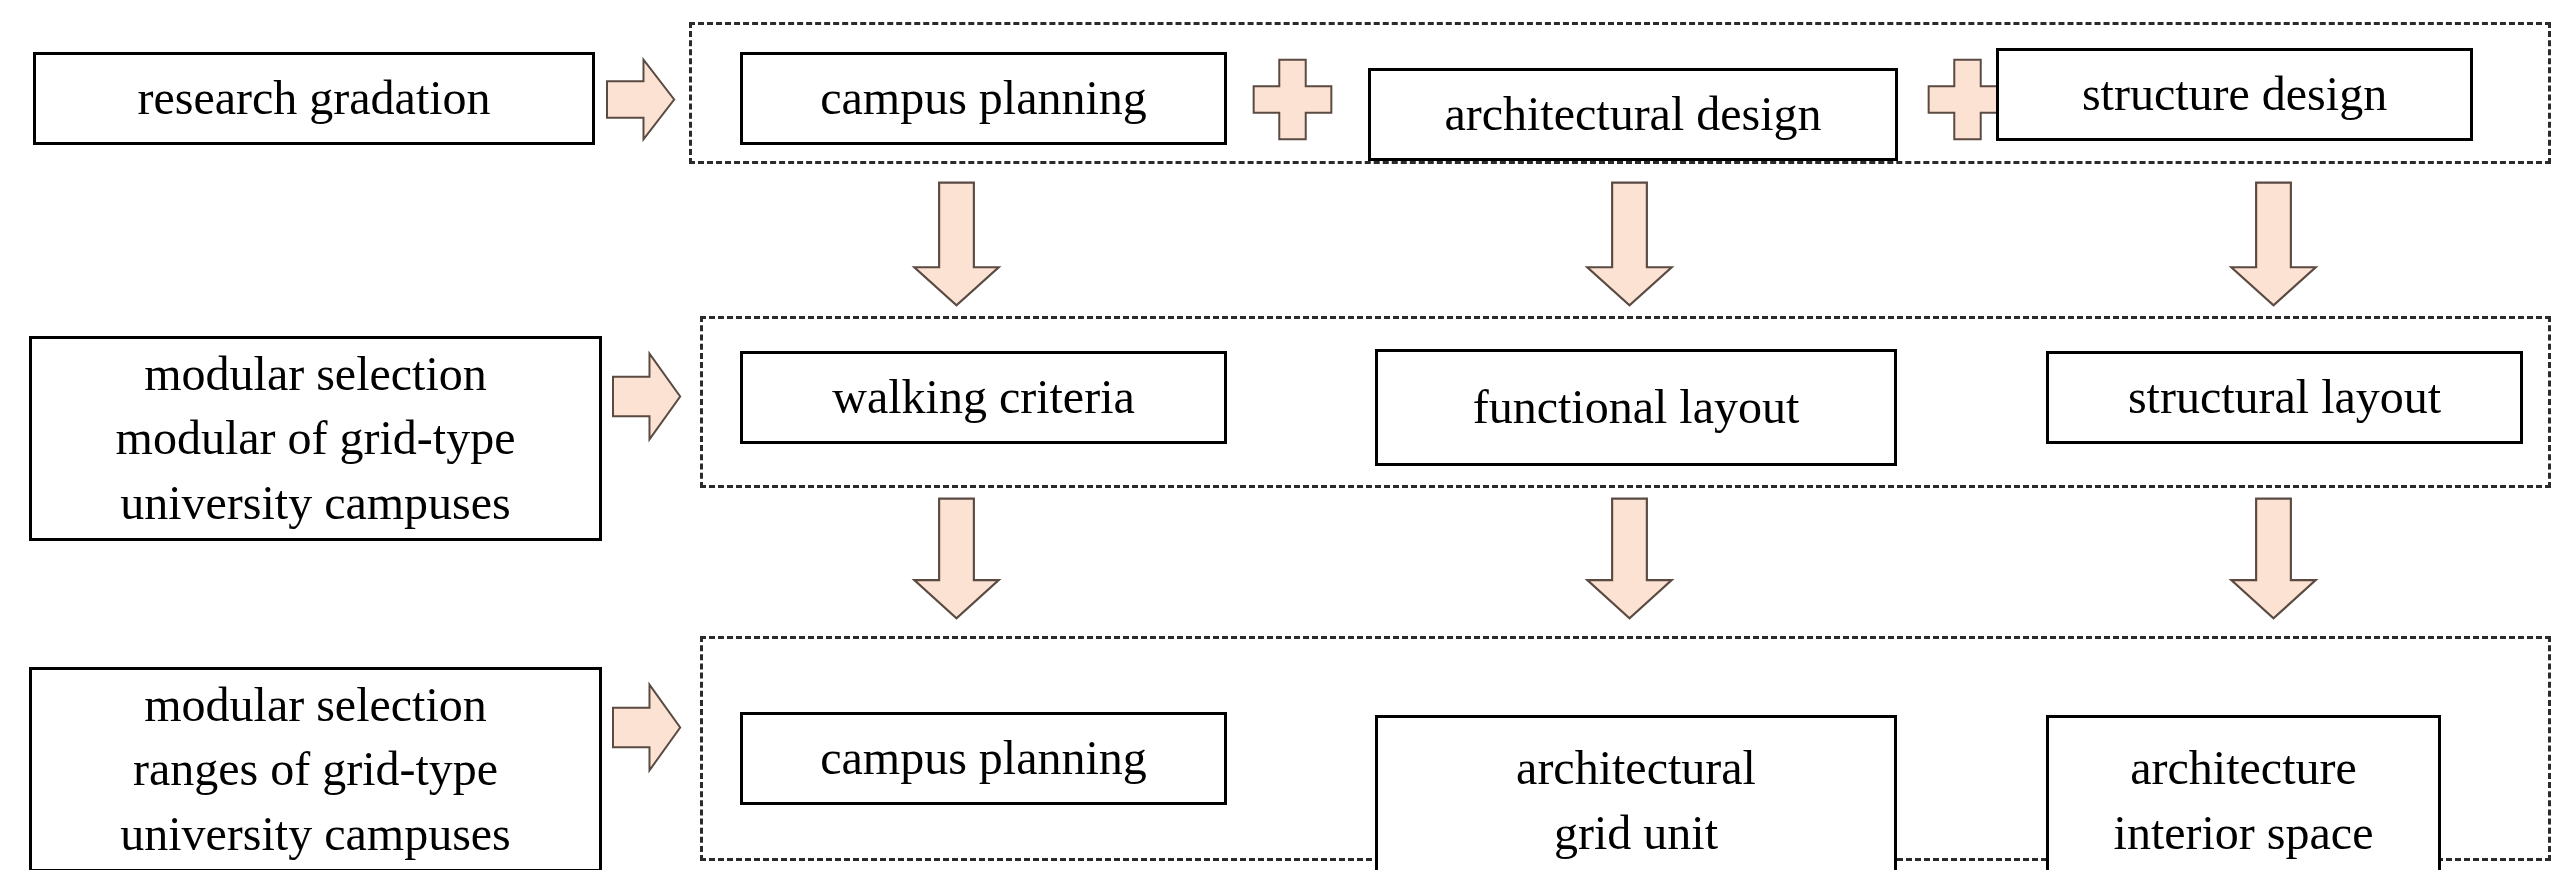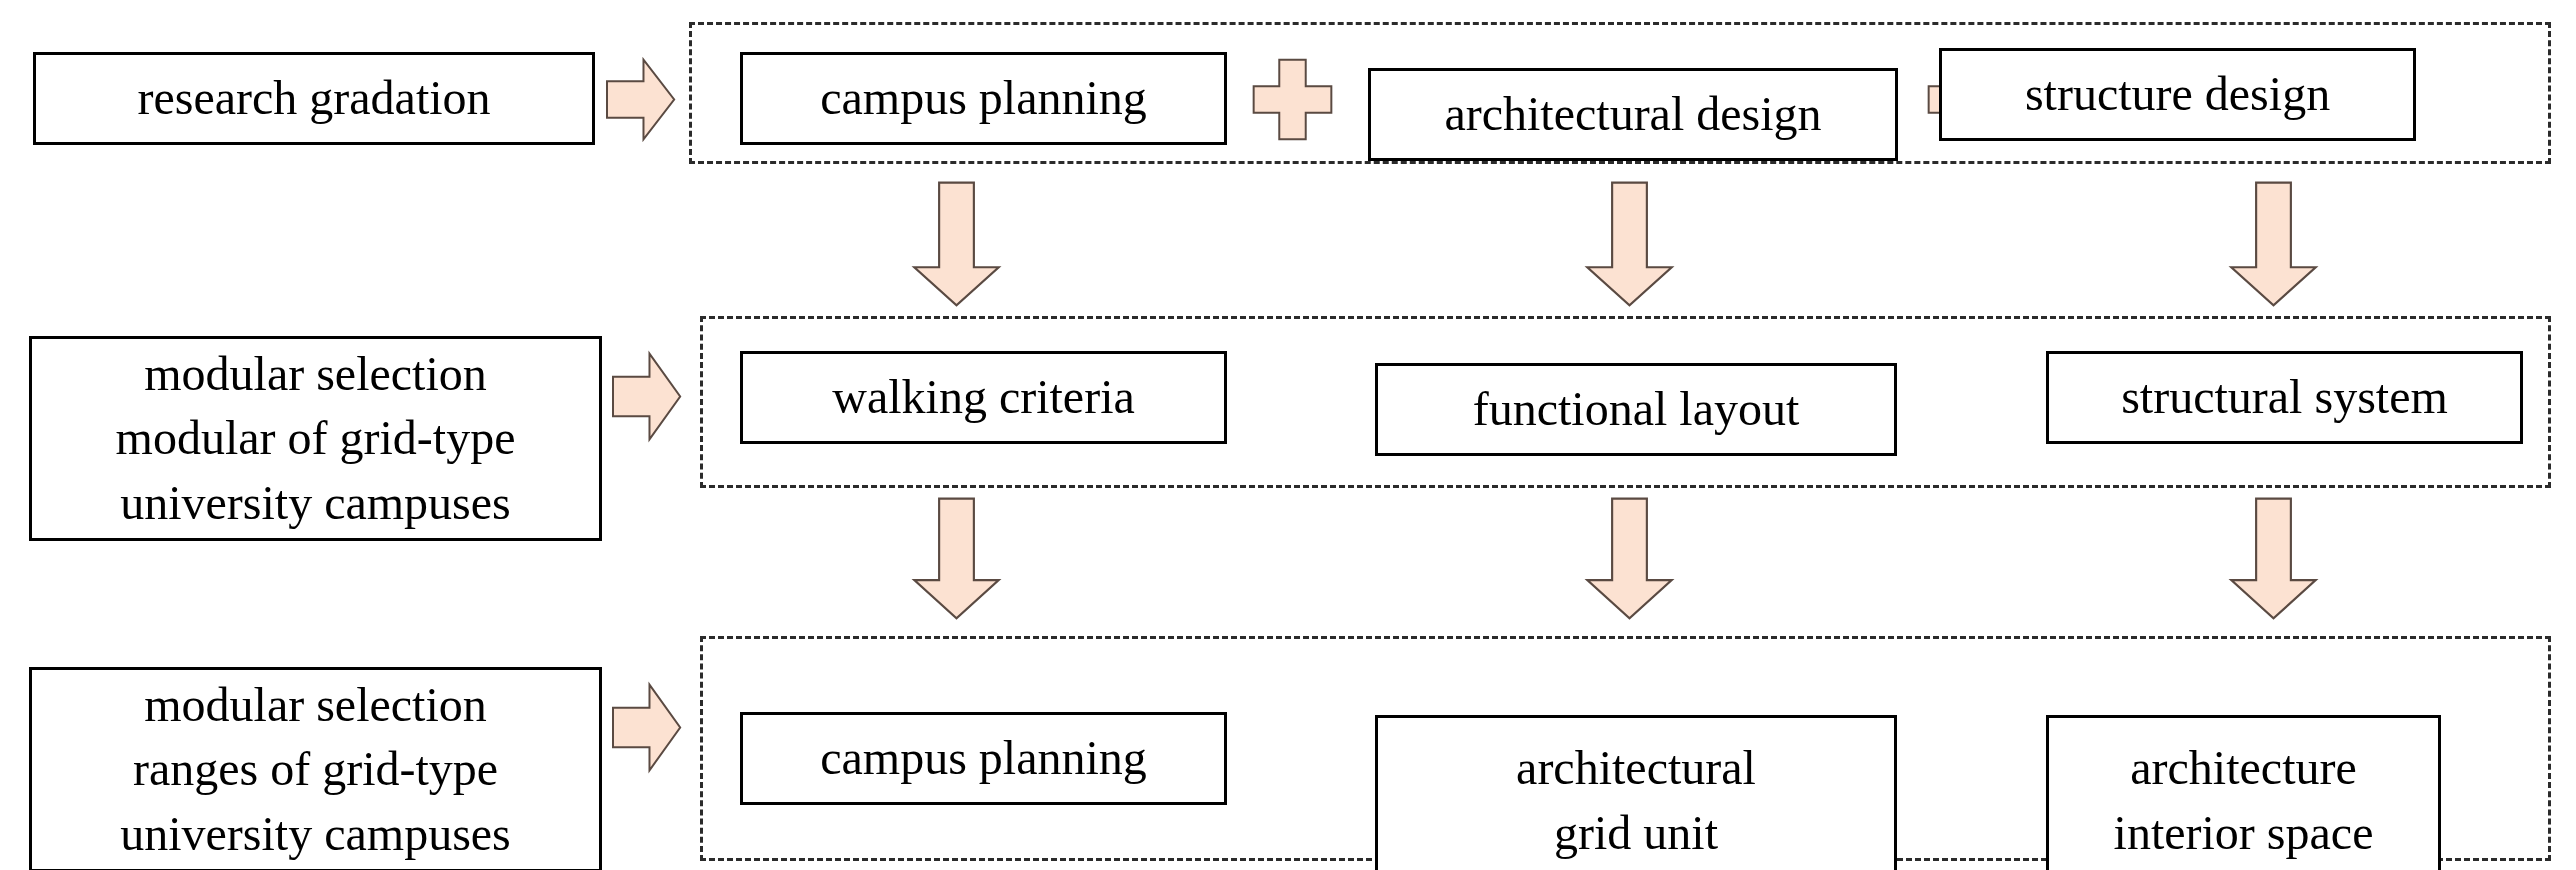--- a/index.html
+++ b/index.html
@@ -76,21 +76,21 @@
   <div class="node" style="left:1368px;top:52px;width:530px;height:93px;margin-top:16px;">
     <span>architectural design</span>
   </div>
 
   <div class="shape" style="left:1927px;top:58px;width:81px;height:83px;">
     <svg viewBox="0 0 98 100" preserveAspectRatio="none">
       <polygon points="33,2 65,2 65,34 96,34 96,66 65,66 65,98 33,98 33,66 2,66 2,34 33,34" fill="#FCE2D2" stroke="#5A4A42" stroke-width="2.4" stroke-linejoin="miter"></polygon>
     </svg>
   </div>
 
-  <div class="node" style="left:1939px;top:48px;width:477px;height:93px;">
+  <div class="node" style="left:1996px;top:48px;width:477px;height:93px;">
     <span>structure design</span>
   </div>
 
   <div class="shape" style="left:911px;top:181px;width:91px;height:126px;">
     <svg viewBox="0 0 110 152" preserveAspectRatio="none">
       <polygon points="34,2 76,2 76,104 106,104 55,150 4,104 34,104" fill="#FCE2D2" stroke="#5A4A42" stroke-width="2.6" stroke-linejoin="miter"></polygon>
     </svg>
   </div>
   <div class="shape" style="left:1584px;top:181px;width:91px;height:126px;">
     <svg viewBox="0 0 110 152" preserveAspectRatio="none">
@@ -116,26 +116,26 @@
       <polygon points="0,30 44,30 44,2 81,54 44,106 44,78 0,78" fill="#FCE2D2" stroke="#5A4A42" stroke-width="2.4" stroke-linejoin="miter"></polygon>
     </svg>
   </div>
 
   <div class="group" style="left:700px;top:316px;width:1851px;height:172px;"></div>
 
   <div class="node" style="left:740px;top:351px;width:487px;height:93px;">
     <span>walking criteria</span>
   </div>
 
-  <div class="node" style="left:1375px;top:363px;width:522px;height:93px;">
+  <div class="node" style="left:1375px;top:349px;width:522px;height:117px;">
     <span>functional layout</span>
   </div>
 
   <div class="node" style="left:2046px;top:351px;width:477px;height:93px;">
-    <span>structural system</span>
+    <span>structural layout</span>
   </div>
 
   <div class="shape" style="left:911px;top:497px;width:91px;height:123px;">
     <svg viewBox="0 0 110 148" preserveAspectRatio="none">
       <polygon points="34,2 76,2 76,100 106,100 55,146 4,100 34,100" fill="#FCE2D2" stroke="#5A4A42" stroke-width="2.6" stroke-linejoin="miter"></polygon>
     </svg>
   </div>
   <div class="shape" style="left:1584px;top:497px;width:91px;height:123px;">
     <svg viewBox="0 0 110 148" preserveAspectRatio="none">
       <polygon points="34,2 76,2 76,100 106,100 55,146 4,100 34,100" fill="#FCE2D2" stroke="#5A4A42" stroke-width="2.6" stroke-linejoin="miter"></polygon>

